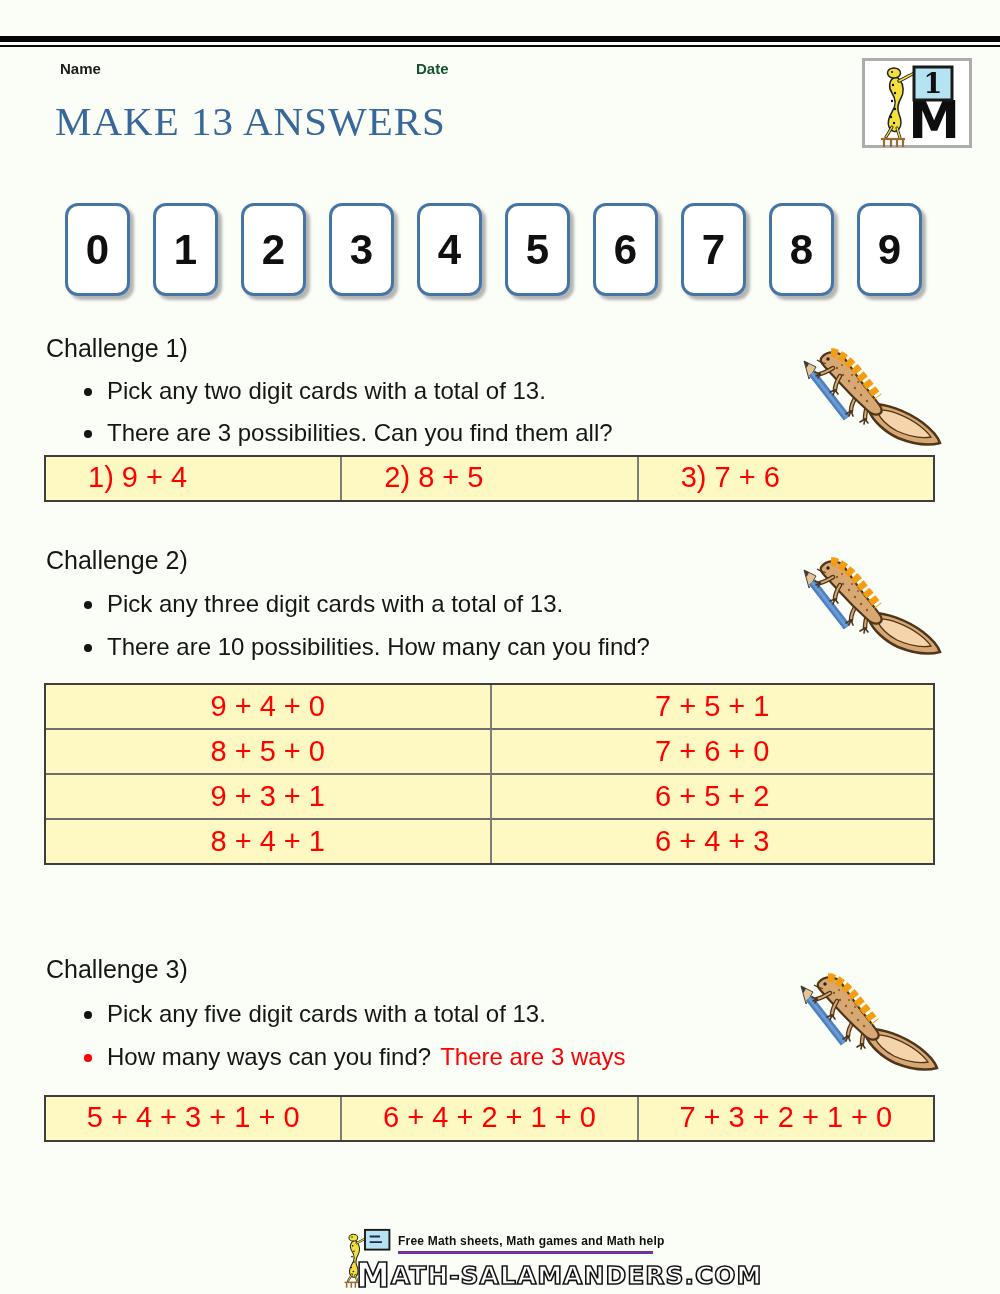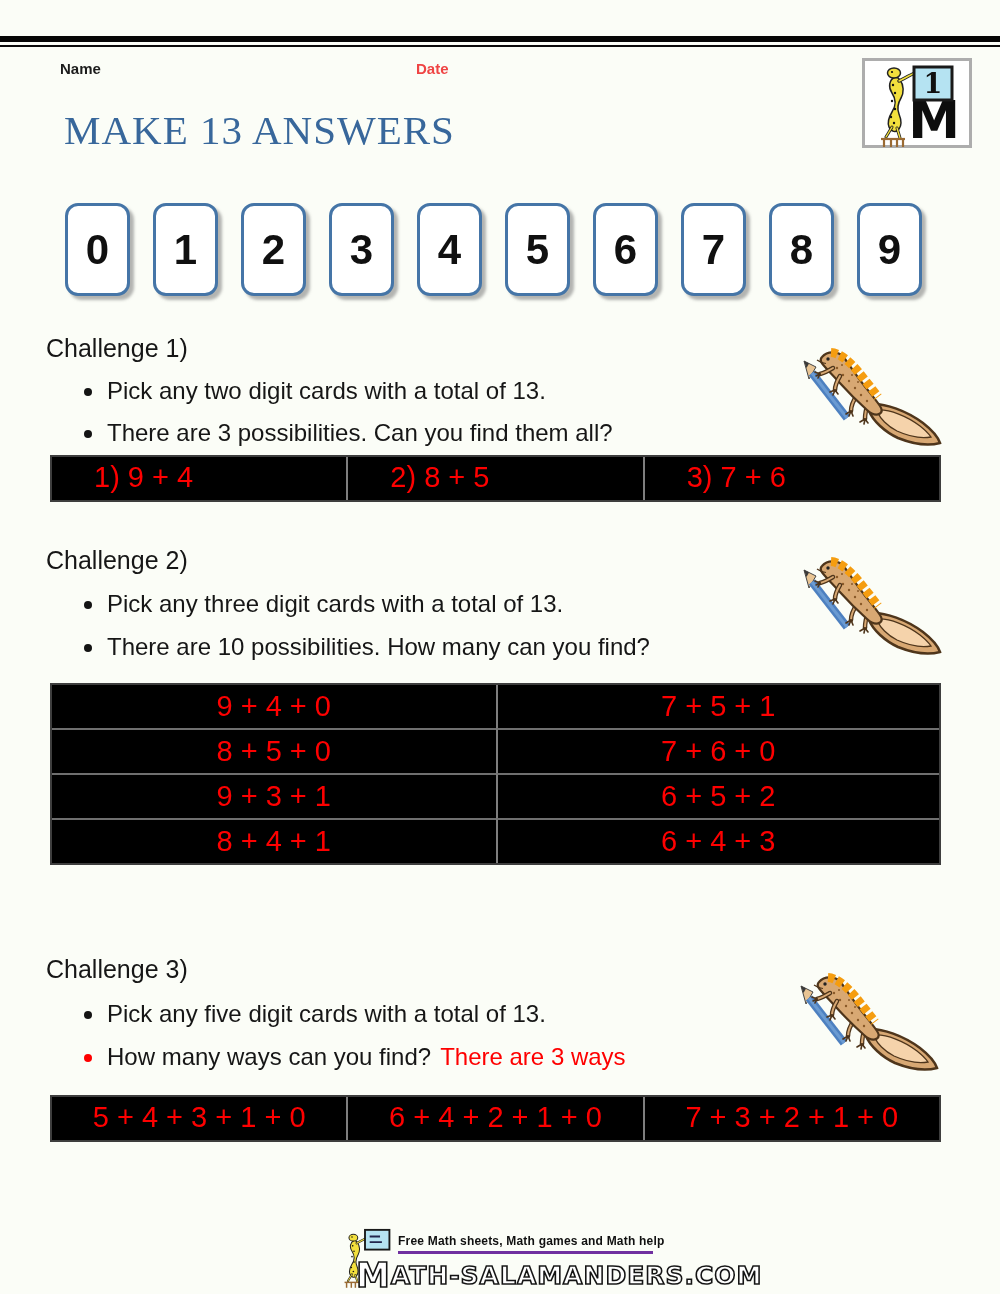--- a/index.html
+++ b/index.html
@@ -5,43 +5,43 @@
   html,body{margin:0;padding:0;}
   body{background:#ffffff;font-family:"Liberation Sans",sans-serif;}
   .sheet{position:relative;width:1000px;height:1294px;background:#fbfdf7;overflow:hidden;}
 
   
   .top-rule{position:absolute;top:36px;left:0;width:1000px;}
   .top-rule .thick{height:6px;background:#060606;}
   .top-rule .thin{height:2px;background:#0a0a0a;margin-top:3px;}
 
   .name-label{position:absolute;left:60px;top:60px;font-size:15px;font-weight:700;color:#1c1c1c;}
-  .date-label{position:absolute;left:416px;top:60px;font-size:15px;font-weight:700;color:#ef4444;}
+  .date-label{position:absolute;left:416px;top:60px;font-size:15px;font-weight:700;color:#14532d;}
 
   .logo-box{position:absolute;left:862px;top:58px;width:110px;height:90px;}
 
-  .page-title{position:absolute;left:55px;top:97px;margin:9px;font-family:"Liberation Serif",serif;
+  .page-title{position:absolute;left:55px;top:97px;margin:0;font-family:"Liberation Serif",serif;
     font-size:41px;font-weight:400;letter-spacing:1px;color:#38679b;white-space:nowrap;}
 
   
   .cards-row{position:absolute;left:65px;top:203px;display:flex;gap:23px;}
   .card{width:65px;height:93px;background:#ffffff;border:3px solid #4575a7;border-radius:13px;
     box-shadow:4px 4px 3px rgba(120,120,120,.55);display:flex;align-items:center;justify-content:center;box-sizing:border-box;}
   .card span{font-size:42px;font-weight:700;color:#101010;}
 
   .ch-heading{position:absolute;margin:0;font-size:25px;font-weight:400;color:#161616;white-space:nowrap;}
   .bullet-row{position:absolute;display:flex;align-items:flex-start;white-space:nowrap;}
   .dot{flex:none;width:8px;height:8px;border-radius:50%;background:#141414;margin:11px 15px 0 0;}
   .dot.red{background:#fe0000;}
   .bullet-text{font-size:24px;color:#161616;}
   .red-text{color:#fe0000;}
   .red-gap{margin-left:9px;}
 
   
-  .ans-table{position:absolute;left:50px;width:891px;border:2px solid #3e3e3e;background:#000000;box-sizing:border-box;}
+  .ans-table{position:absolute;left:44px;width:891px;border:2px solid #3e3e3e;background:#fef9c3;box-sizing:border-box;}
   .t-flex{display:flex;height:47px;}
   .t-flex .cell{flex:1;line-height:41px;font-size:29px;color:#fe0000;white-space:nowrap;overflow:hidden;}
   .t-flex .cell + .cell{border-left:2px solid #7e7e7e;}
   .t1 .cell{padding-left:42px;text-align:left;}
   .t3 .cell{text-align:center;padding-left:0;}
   .t-grid{display:grid;grid-template-columns:1fr 1fr;}
   .t-grid .cell{height:43px;line-height:43px;font-size:29px;color:#fe0000;text-align:center;white-space:nowrap;}
   .t-grid .cell:nth-child(even){border-left:2px solid #7e7e7e;}
   .t-grid .cell:nth-child(n+3){border-top:2px solid #6f6f6f;}
 

